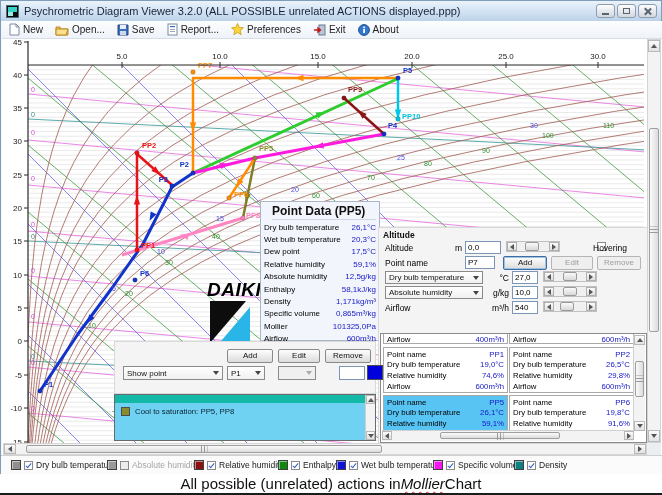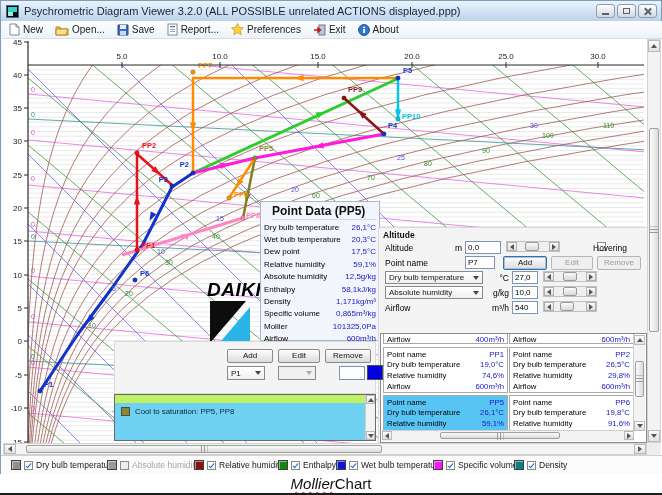--- a/index.html
+++ b/index.html
@@ -80,21 +80,21 @@
   
   .plist { position:absolute; left:378px; top:294px; width:267px; height:110px; background:#fff; border:1px solid #8a8a8a; overflow:hidden; }
   .card { position:absolute; width:125px; background:#fff; border:1px solid #a9a9a9; font-size:7.8px; padding:1px 3px; }
   .card .crow { display:flex; justify-content:space-between; height:10.6px; align-items:center; }
   .card.selc { background:#58c4f4; }
   .plist-vsb { position:absolute; right:1px; top:1px; width:12px; height:96px; background:#f3f3f3; border-left:1px solid #cfcfcf; }
   .plist-hsb { position:absolute; left:1px; bottom:1px; width:252px; height:11px; background:#f3f3f3; border-top:1px solid #cfcfcf; }
 
   
   .adef { position:absolute; left:112px; top:302px; width:262px; height:53px; background:#f4f4f4; border:1px solid #d9d9d9; font-size:8px; }
-  .alist { position:absolute; left:112px; top:355px; width:262px; height:47px; background:#bef264; border:1px solid #6a6a6a; overflow:hidden; }
+  .alist { position:absolute; left:112px; top:355px; width:262px; height:47px; background:#14b8a6; border:1px solid #6a6a6a; overflow:hidden; }
   .alist .sel-row { position:absolute; left:0; top:8px; width:252px; height:38px; background:#6fd2f2; color:#0d2233; font-size:7.8px; }
   .alist-vsb { position:absolute; right:0; top:0; width:10px; height:45px; background:#f3f3f3; border-left:1px solid #cfcfcf; }
   .swatch { display:inline-block; border:1px solid #4d4d4d; }
 
   
   .legend { position:absolute; left:0; top:454px; width:662px; height:20px; background:#fbfbfb; border-top:1px solid #d0d0d0; }
   .leg-item { position:absolute; top:4px; display:flex; align-items:center; gap:3px; font-size:8.5px; color:#1a1a1a; }
   .leg-item.dis-l { color:#a5a5a5; }
   .leg-sw { width:10px; height:10px; border:1px solid #3f3f3f; box-shadow:inset 1px 1px 0 rgba(255,255,255,.5); }
 
@@ -671,20 +671,24 @@
           <div class="sb-btn" style="right:0;top:0;width:10px;height:9px">
               <div class="tri-right"></div>
             </div>
         </div>
       </div>
 
       <div class="adef">
         <span class="btn" style="left:112px;top:7px;width:46px">Add</span>
         <span class="btn" style="left:163px;top:7px;width:42px">Edit</span>
         <span class="btn" style="left:210px;top:7px;width:46px">Remove</span>
+        <span class="sel" style="left:8px;top:24px;width:100px;height:14px">
+            <span>Show point</span>
+            <span class="dd"></span>
+          </span>
         <span class="sel" style="left:112px;top:24px;width:38px;height:14px">
             <span>P1</span>
             <span class="dd"></span>
           </span>
         <span class="sel dis" style="left:163px;top:24px;width:38px;height:14px">
             <span></span>
             <span class="dd"></span>
           </span>
         <span class="inp" style="left:224px;top:24px;width:26px;height:14px"></span>
         <span class="swatch abs" style="left: 252px; top: 23px; width: 16px; height: 15px; background: rgb(0, 0, 221);"></span>
@@ -775,16 +779,17 @@
         <span class="leg-sw" style="background: rgb(15, 128, 128);"></span>
         <span class="cb">
             <span class="ckm"></span>
           </span>
         <span>Density</span>
       </div>
     </div>
   </div>
 
   <div class="caption">
+    <span>All possible (unrelated) actions in </span>
       <span class="wavy">Mollier</span>
       <span> Chart</span>
   </div>
 </div>
 
 </body></html>

